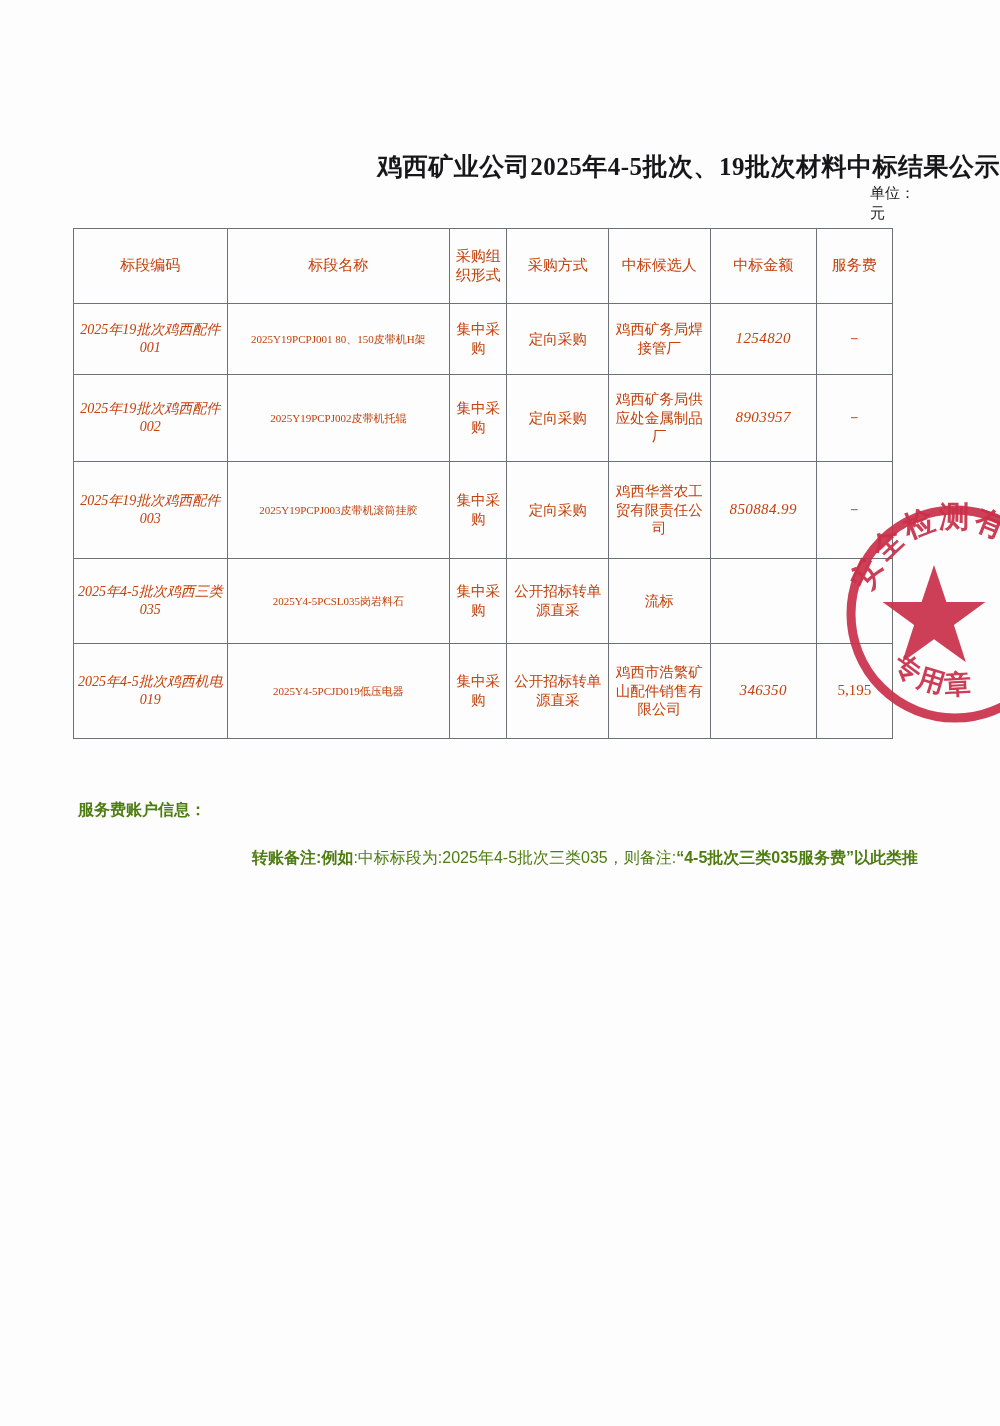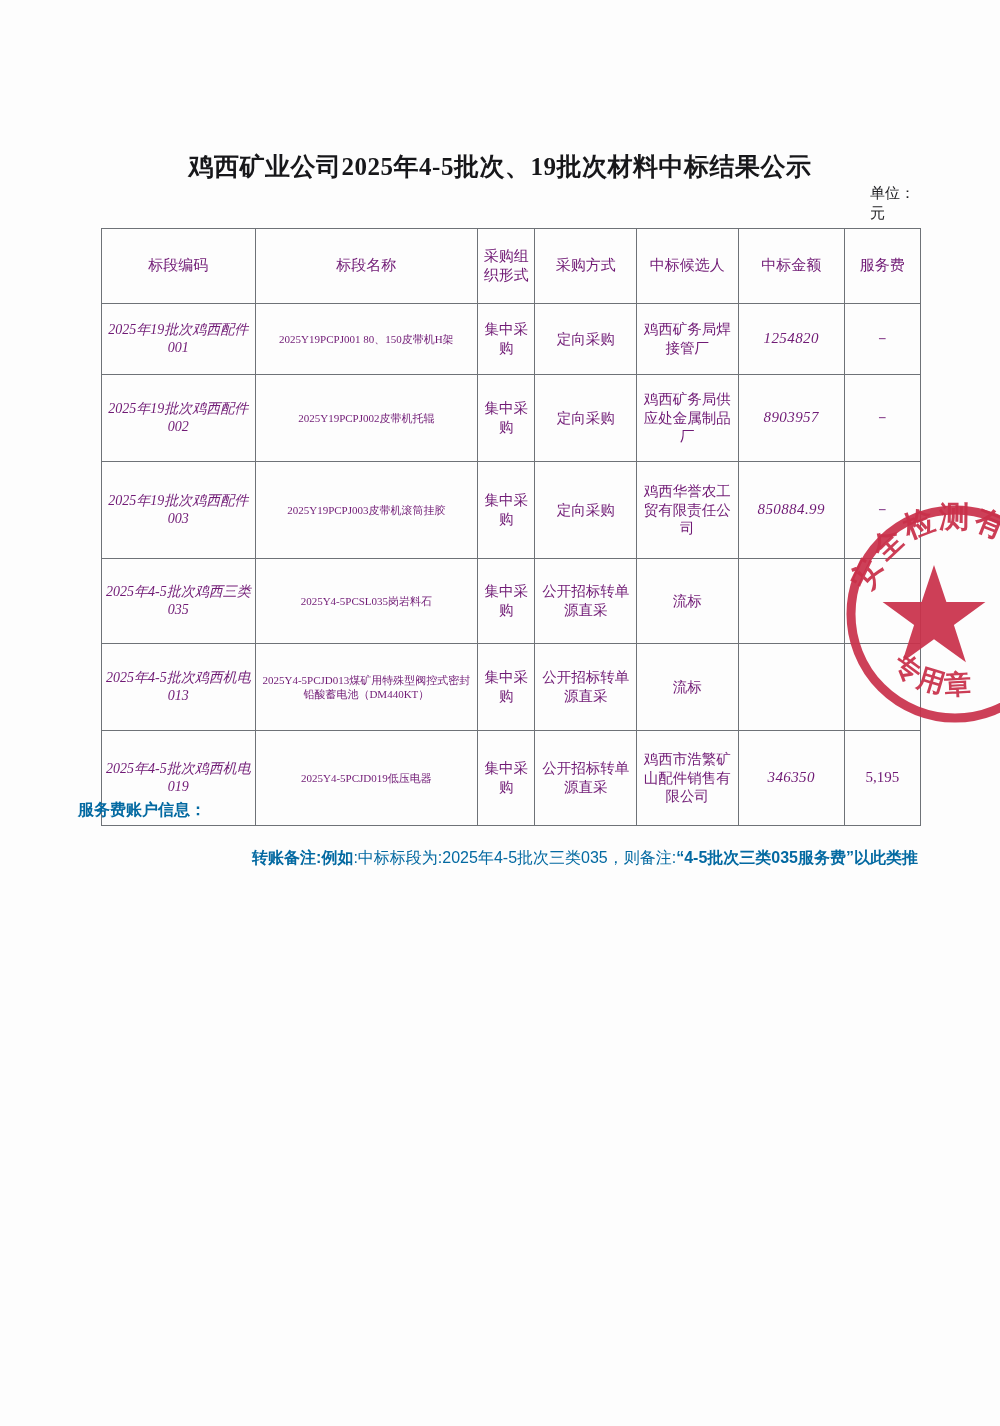--- a/index.html
+++ b/index.html
@@ -20,21 +20,21 @@
     inset: 0;
     background: #fdfdfd;
   }
 
   
   .doc-title {
     position: absolute;
     top: 150px;
     left: 0;
     width: 1000px;
-    text-align: center;
+    text-align: right;
     font-size: 25px;
     font-weight: 700;
     letter-spacing: 0.5px;
     color: #17171a;
   }
 
   
   .unit-label {
     position: absolute;
     top: 183px;
@@ -49,22 +49,21 @@
 
   
   .result-table {
     position: absolute;
     left: 73px;
     top: 228px;
     width: 820px;
     border-collapse: collapse;
     table-layout: fixed;
     font-size: 14px;
-    color: #701a75;
-    margin-left: 28px;
+    color: #c2410c;
   }
   .result-table td, .result-table th {
     border: 1px solid #6e7277;
     text-align: center;
     vertical-align: middle;
     padding: 4px 3px;
     font-weight: normal;
     line-height: 1.28;
     word-break: break-all;
   }
@@ -93,21 +92,21 @@
   .cell-amount { font-size: 15px; letter-spacing: 0.4px; font-style: italic; }
   .cell-dash   { font-size: 15px; }
 
   
   .footer {
     position: absolute;
     left: 78px;
     top: 797px;
     width: 840px;
     font-family: "Liberation Sans", "DejaVu Sans", sans-serif;
-    color: #0369a1;
+    color: #4d7c0f;
   }
   .footer-line {
     font-size: 16px;
     line-height: 26px;
     white-space: nowrap;
   }
   .footer-line.heading { font-weight: 700; }
   .footer-note {
     margin-top: 22px;
     font-size: 16px;
@@ -191,29 +190,20 @@
       </tr>
       <tr class="row-h4">
         <td class="cell-code">2025年4-5批次鸡西三类035</td>
         <td class="cell-name">2025Y4-5PCSL035岗岩料石</td>
         <td class="cell-narrow">集中采购</td>
         <td class="cell-narrow">公开招标转单源直采</td>
         <td class="cell-narrow">流标</td>
         <td class="cell-amount"></td>
         <td class="cell-dash"></td>
       </tr>
-      <tr class="row-h5">
-        <td class="cell-code">2025年4-5批次鸡西机电013</td>
-        <td class="cell-name">2025Y4-5PCJD013煤矿用特殊型阀控式密封铅酸蓄电池（DM440KT）</td>
-        <td class="cell-narrow">集中采购</td>
-        <td class="cell-narrow">公开招标转单源直采</td>
-        <td class="cell-narrow">流标</td>
-        <td class="cell-amount"></td>
-        <td class="cell-dash"></td>
-      </tr>
       <tr class="row-h6">
         <td class="cell-code">2025年4-5批次鸡西机电019</td>
         <td class="cell-name">2025Y4-5PCJD019低压电器</td>
         <td class="cell-narrow">集中采购</td>
         <td class="cell-narrow">公开招标转单源直采</td>
         <td class="cell-narrow">鸡西市浩繁矿山配件销售有限公司</td>
         <td class="cell-amount">346350</td>
         <td class="cell-dash">5,195</td>
       </tr>
     </tbody>

